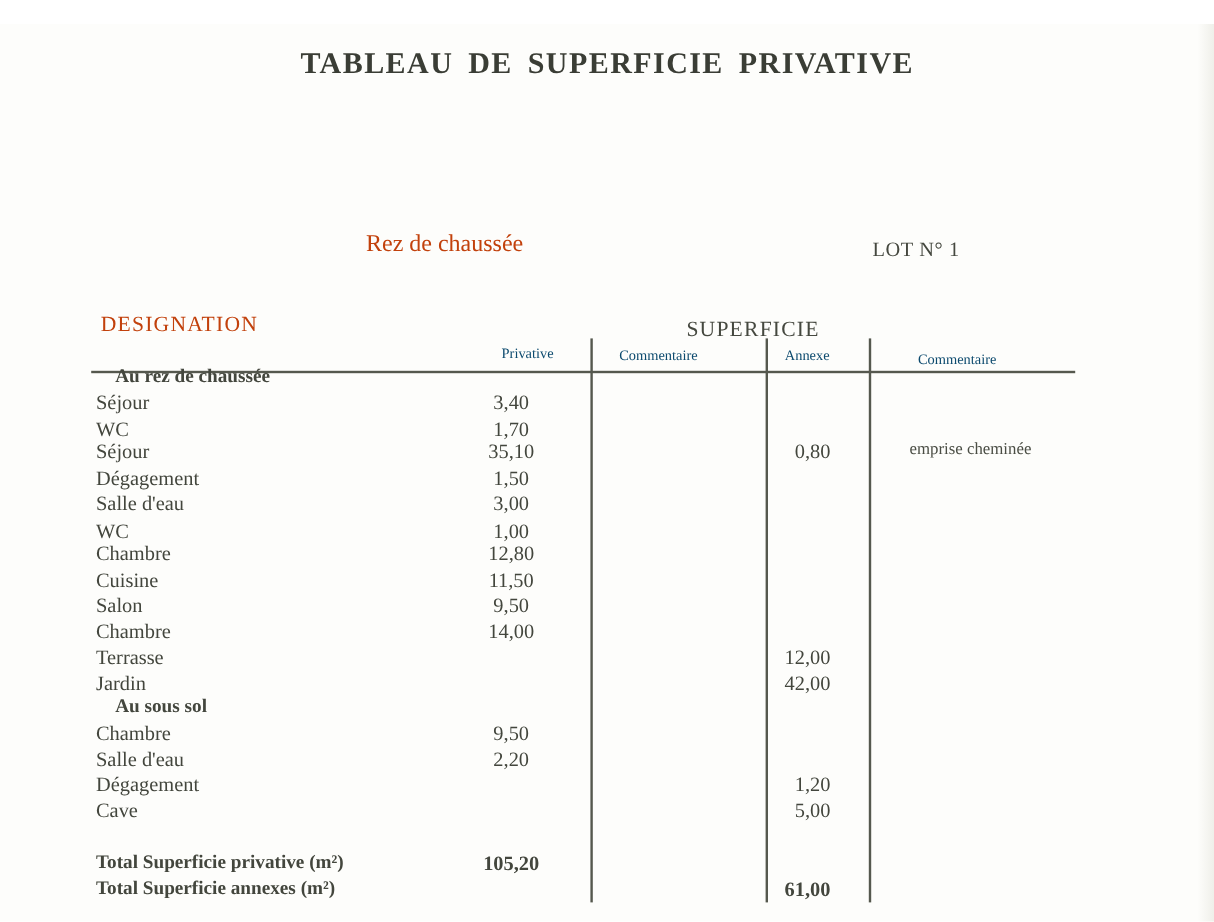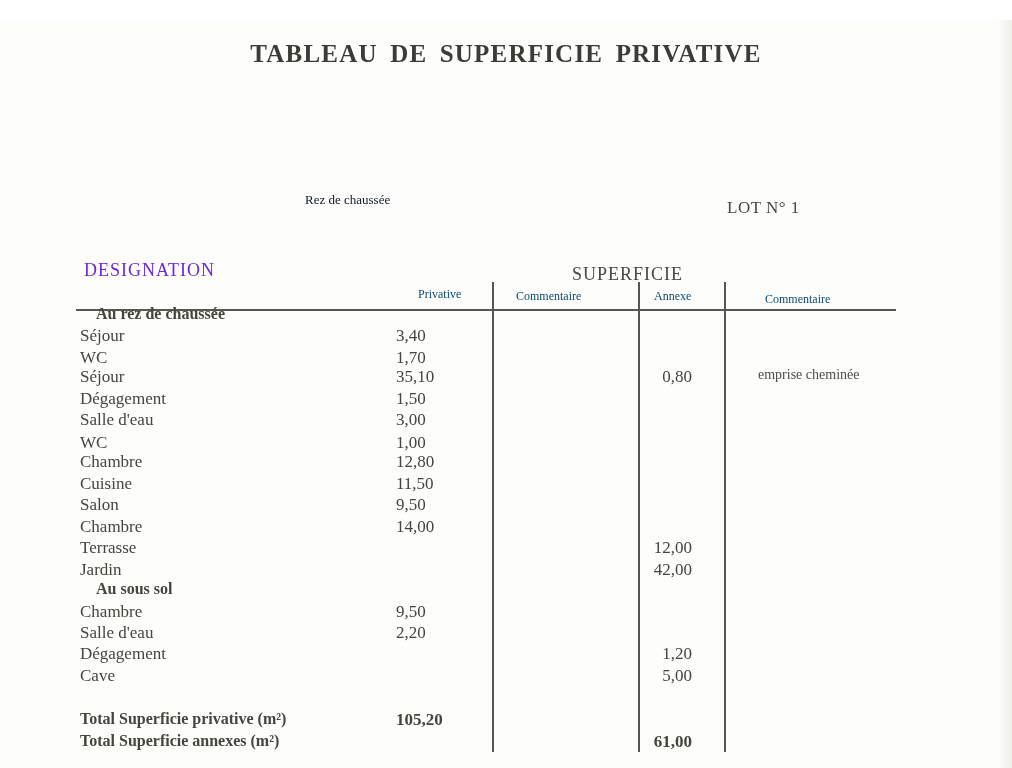--- a/index.html
+++ b/index.html
@@ -45,38 +45,38 @@
     font-size: 25px;
     font-weight: bold;
     letter-spacing: 1.2px;
     color: #3a3d35;
     word-spacing: 5px;
   }
   .subhead-left {
     position: absolute;
     left: 305px;
     top: 172px;
-    font-size: 13px;
-    color: #0f172a;
+    font-size: 20px;
+    color: #c2410c;
   }
   .subhead-right {
     position: absolute;
     left: 727px;
     top: 178px;
     font-size: 17px;
     color: #45483f;
     letter-spacing: 0.5px;
   }
   .label-designation {
     position: absolute;
     left: 84px;
     top: 240px;
     font-size: 18px;
     letter-spacing: 1px;
-    color: #6d28d9;
+    color: #c2410c;
   }
   .label-superficie {
     position: absolute;
     left: 572px;
     top: 244px;
     font-size: 18px;
     letter-spacing: 1px;
     color: #45483f;
   }
   .colhead {
@@ -116,23 +116,23 @@
   }
   .cell {
     position: absolute;
     font-size: 17px;
     color: #43463d;
     white-space: nowrap;
   }
   .c-desig { left: 80px; }
   .c-desig.indent { left: 96px; font-weight: bold; font-size: 16px; }
   .c-priv {
-    left: 396px;
+    left: 380px;
     width: 92px;
-    text-align: left;
+    text-align: center;
   }
   .c-annexe {
     left: 600px;
     width: 92px;
     text-align: right;
     font-family: Liberation Serif, serif;
   }
   .c-comment2 {
     left: 758px;
     font-size: 14px;

